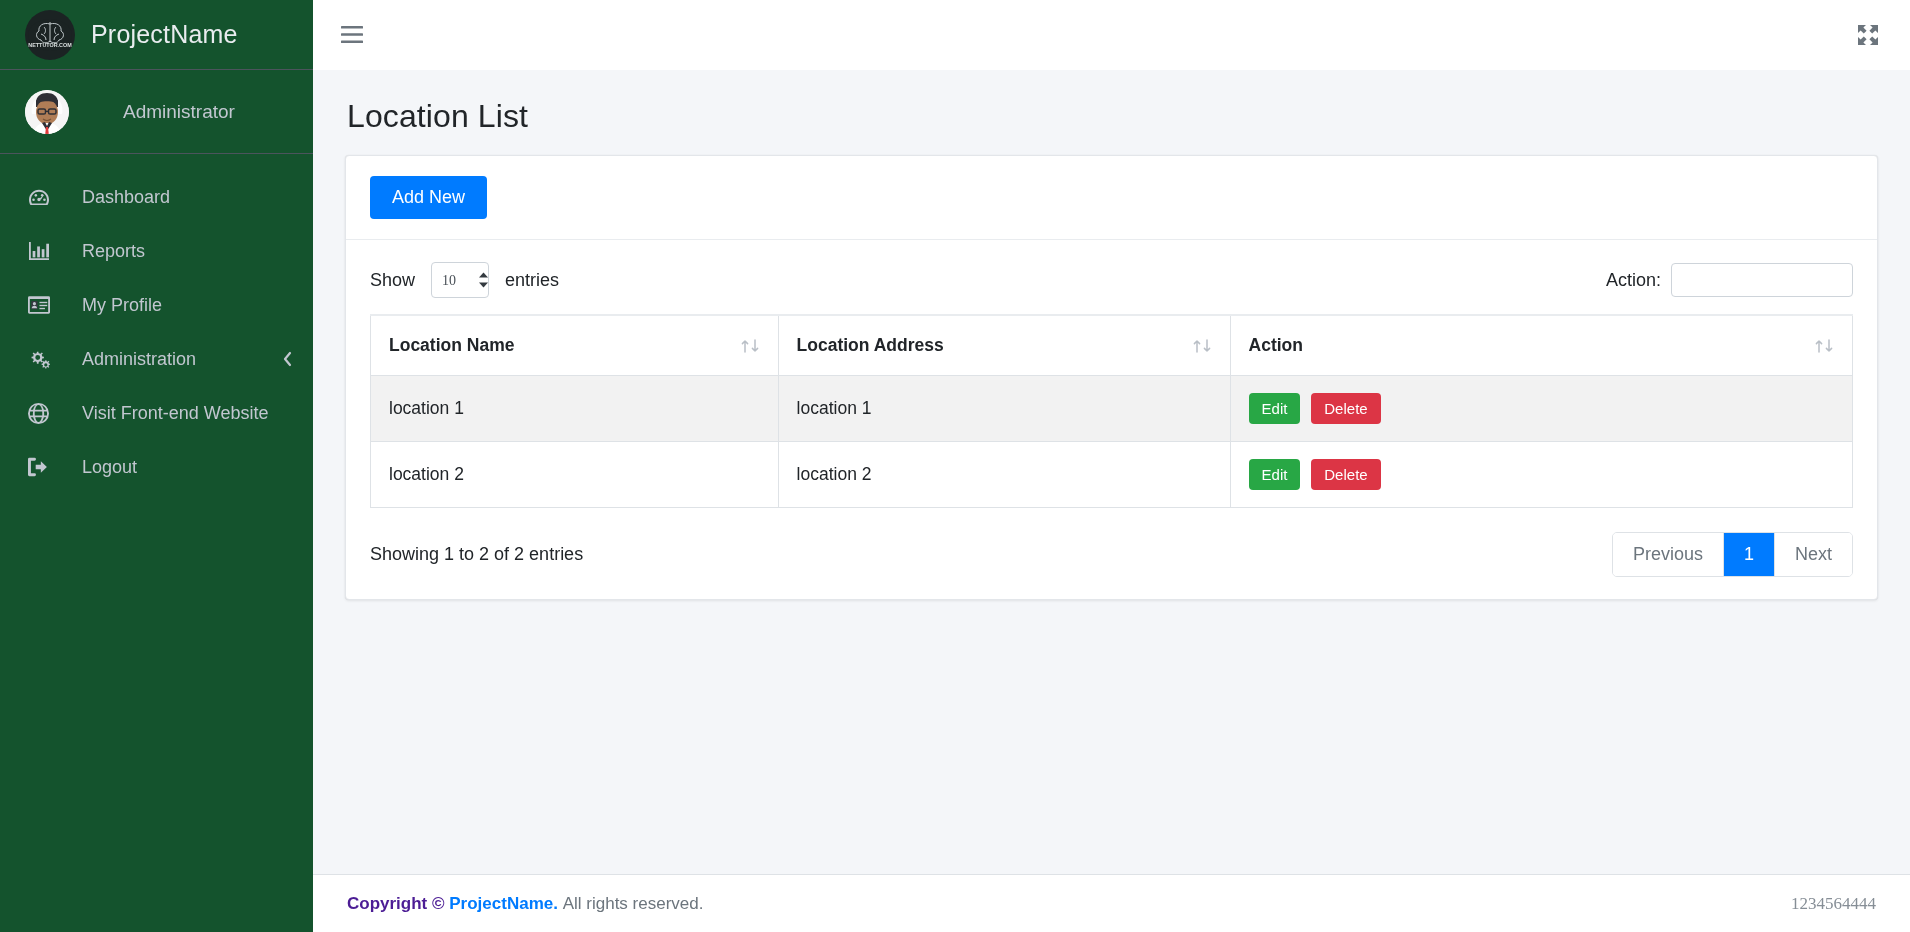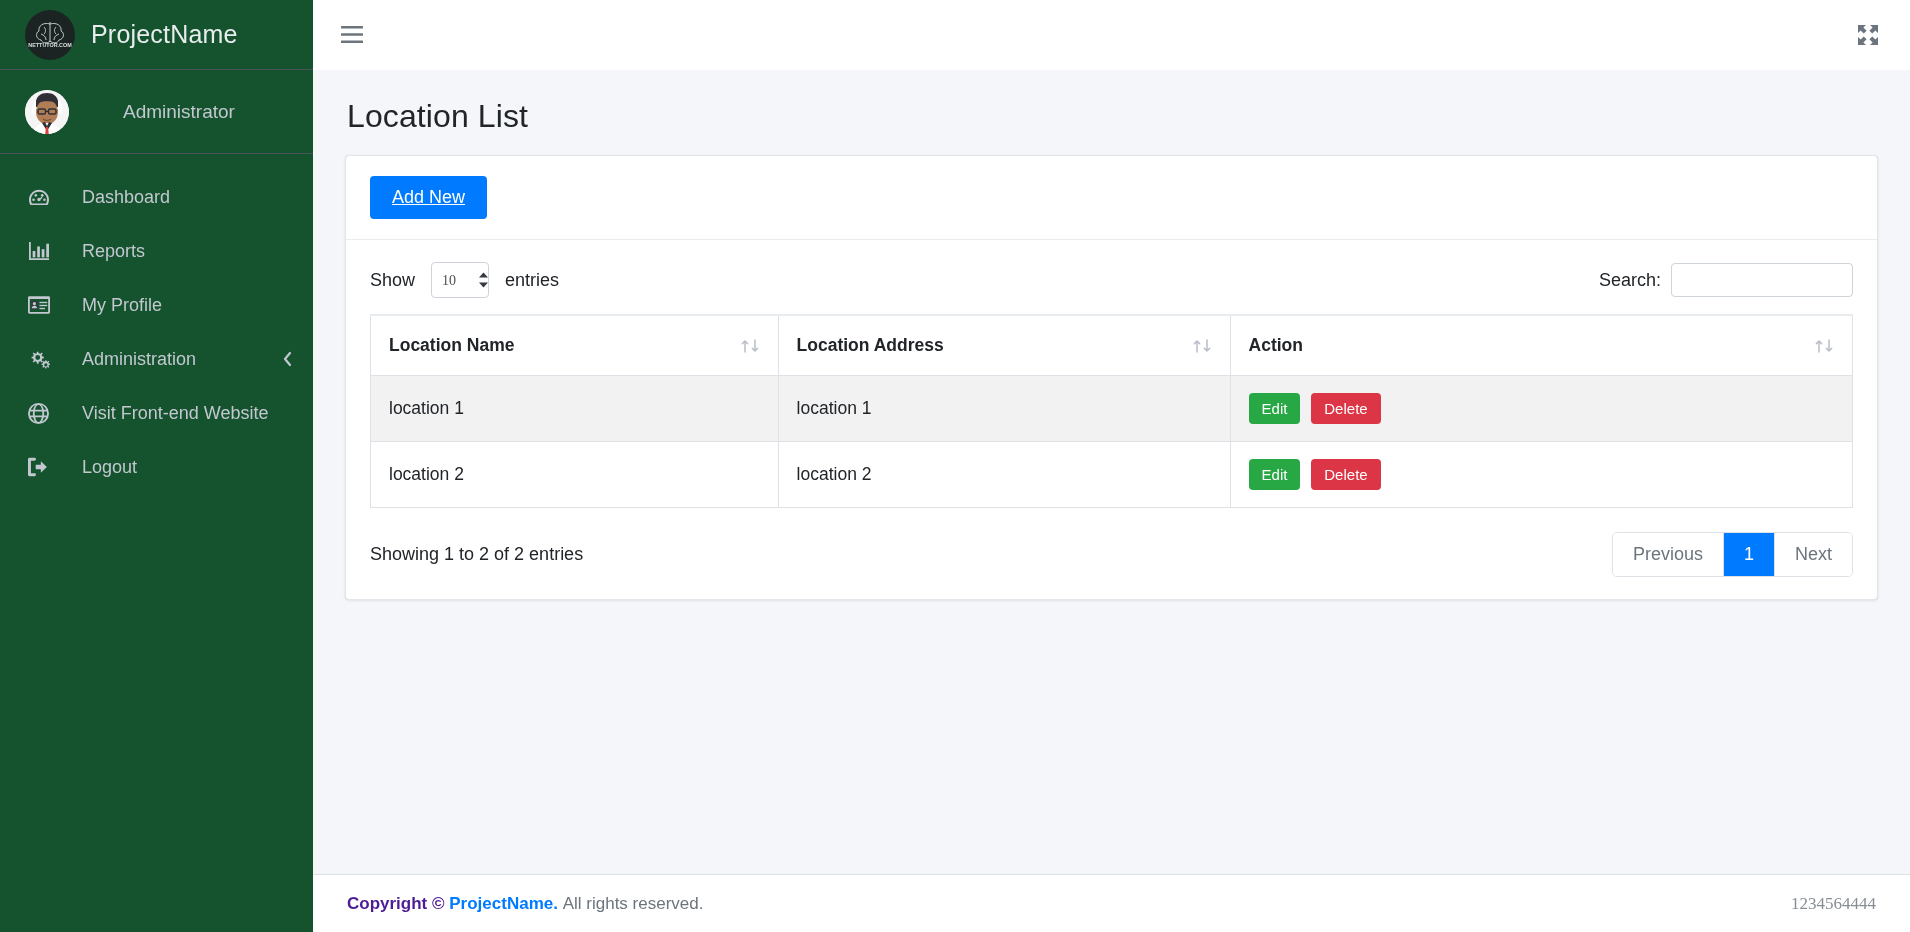--- a/index.html
+++ b/index.html
@@ -110,21 +110,20 @@
   .card-header {
     padding: 20px 24px;
     border-bottom: 1px solid #e9ecef;
   }
   .btn {
     display: inline-block;
     border: none;
     border-radius: 4px;
     cursor: pointer;
     font-family: "Liberation Sans", sans-serif;
-    text-decoration: underline;
   }
   .btn-primary {
     background: #007bff;
     color: #fff;
     font-size: 18px;
     padding: 11px 22px;
   }
   .card-body { padding: 18px 24px 22px 24px; }
 
   .dt-top { display: flex; align-items: center; justify-content: space-between; padding: 4px 0 16px 0; }
@@ -428,21 +427,21 @@
                   <svg width="11" height="16" viewBox="0 0 11 16" fill="currentColor">
                     <path d="M5.5 0.5 L10 5.6 H1z"></path>
                     <path d="M5.5 15.5 L10 10.4 H1z"></path>
                   </svg>
                 </span>
               </span>
               <span>entries</span>
             </div>
 
             <div class="dt-filter">
-              <label>Search:</label>
+              <label>Action:</label>
               <input class="dt-search-input" type="text" placeholder="" style="">
             </div>
           </div>
 
           <table class="dt">
             <colgroup>
               <col style="width:27.5%">
                 <col style="width:30.5%">
                 <col style="width:42%">
             </colgroup>

